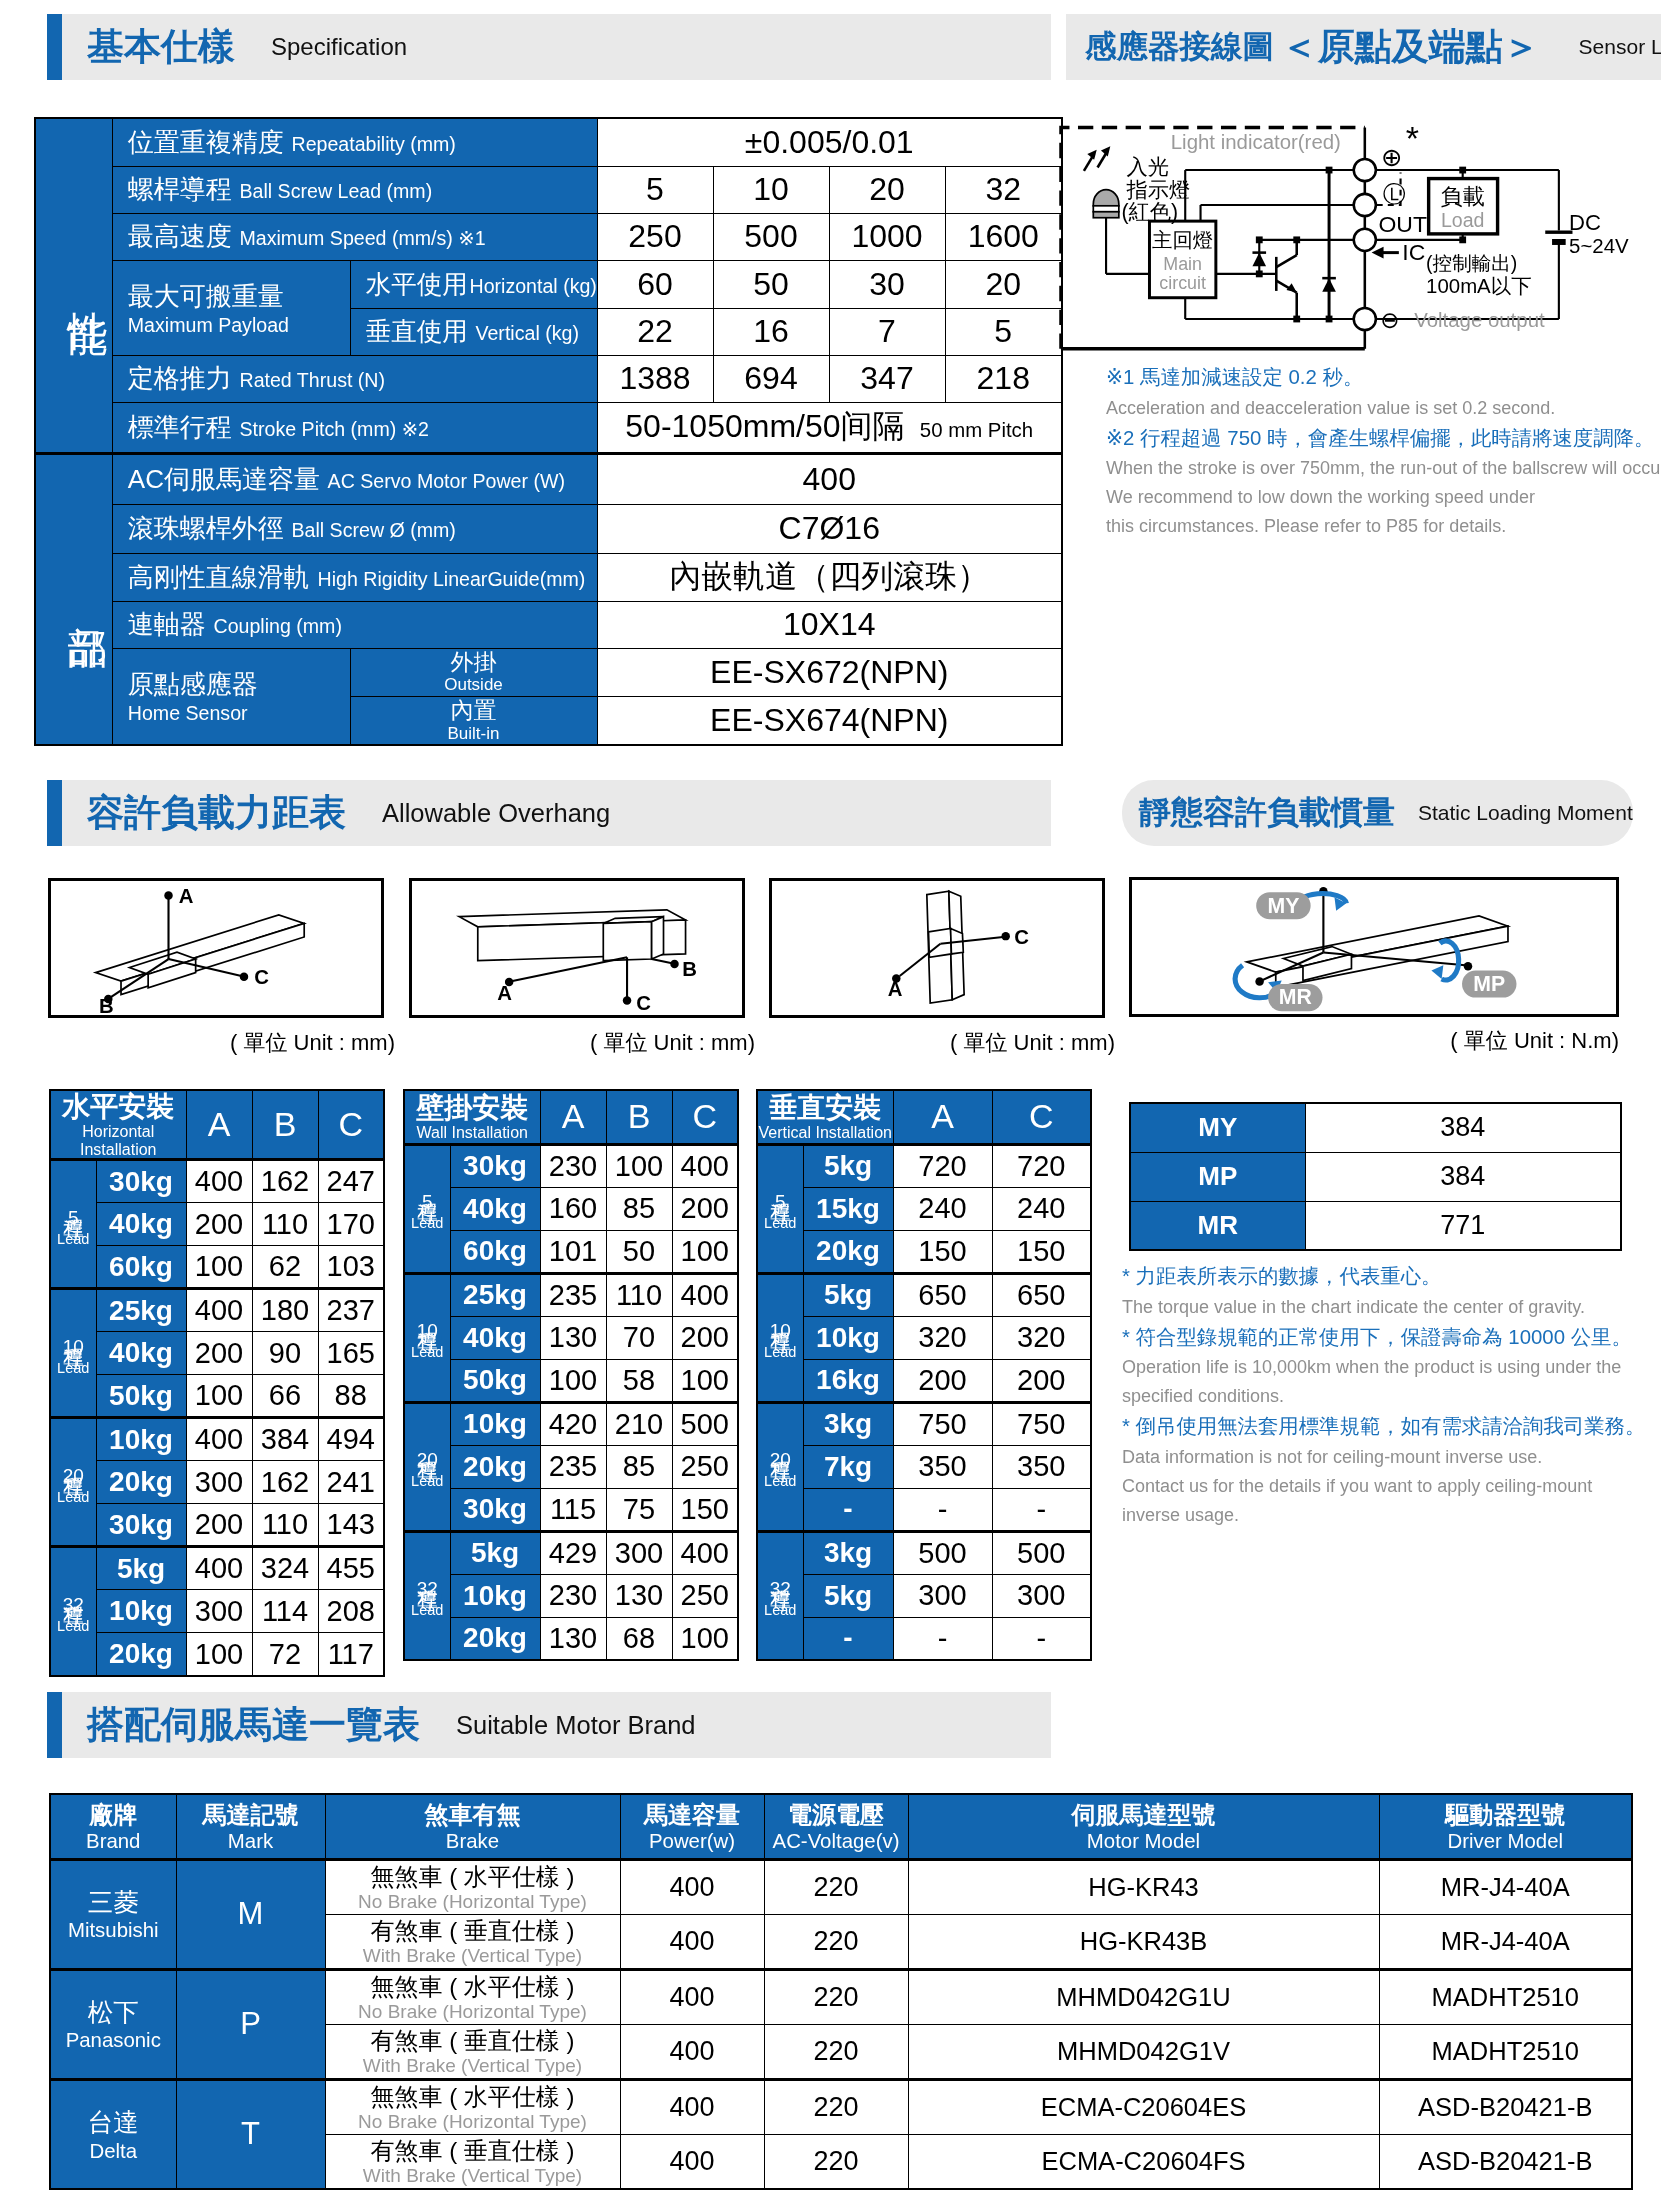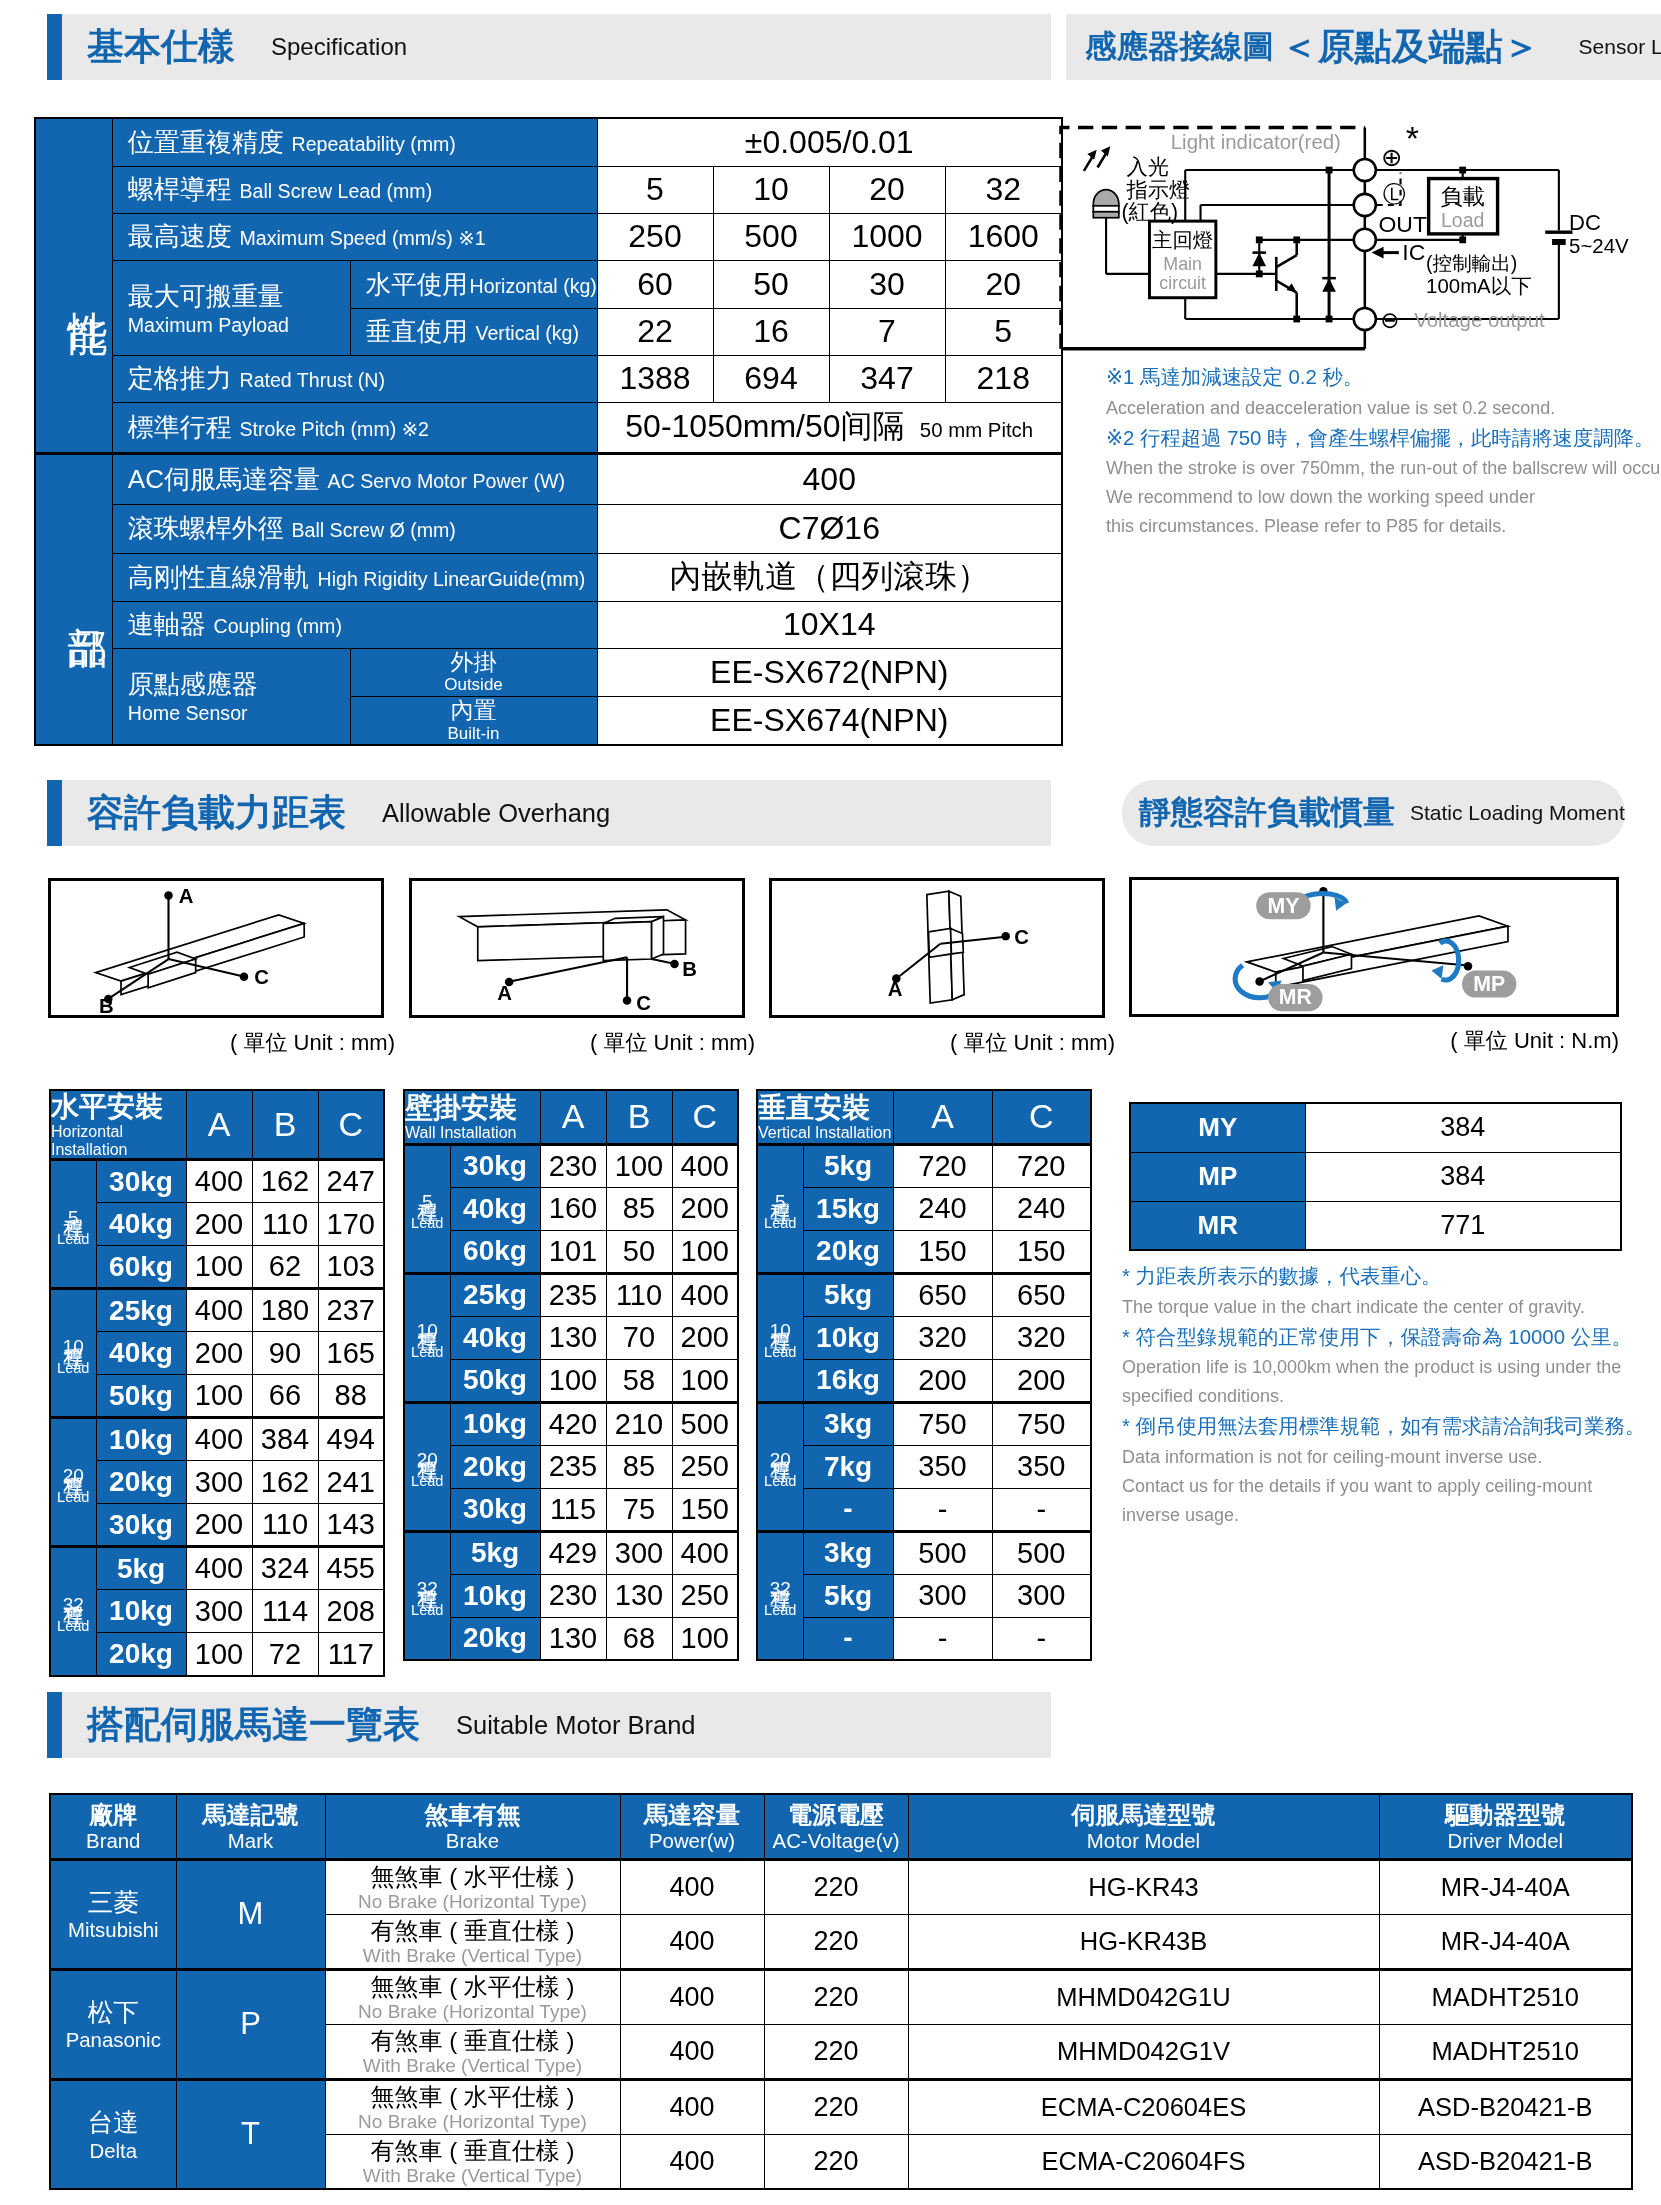--- a/index.html
+++ b/index.html
@@ -27,21 +27,21 @@
   .sl .e{font-size:19.6px;margin-left:7.7px;}
   .sl .eb{display:block;font-size:19.6px;margin-left:0;}
   .sub2{text-align:center;}
   .sub2 .s1{display:block;font-size:23px;line-height:1.2;}
   .sub2 .s2{display:block;font-size:17px;line-height:1.1;}
   .valbig{font-size:32px;}
   .valsm{font-size:20.4px;margin-left:15.3px;}
   tr.thick td{border-top:3.4px solid #000;}
   
   .ov td{border:1.7px solid #000;}
-  .ov .tt{}
+  .ov .tt{text-align:center;}
   .ov .t1{font-size:28px;font-weight:bold;line-height:1.15;}
   .ov .t2{font-size:16px;line-height:1.1;}
   .ov .ch{font-size:34px;text-align:center;}
   .ov .lead{text-align:center;}
   .ov .leadin{display:flex;flex-direction:column;align-items:center;gap:1.7px;}
   .ov .lv{writing-mode:vertical-rl;text-orientation:upright;font-size:20.4px;line-height:1;letter-spacing:1.7px;}
   .ov .ln{font-size:19px;}
   .ov .le{font-size:14.5px;}
   .ov .w{font-size:28px;font-weight:bold;text-align:center;}
   .ov .v{font-size:29px;text-align:center;}
@@ -319,21 +319,21 @@
 <div class="sec-bar" style="left:47px;top:780px;width:1004px;">
   <div class="vbar"></div>
   <div class="bg">
     <span class="tzh">容許負載力距表</span>
     <span class="ten" style="font-size:25.5px;">Allowable Overhang</span>
   </div>
 </div>
 
 <div class="sec-bar" style="left:1122px;top:780px;width:498px;">
   <div class="vbar"></div>
-  <div class="bg" style="padding-left:17px;gap:15px;border-radius:32px;">
+  <div class="bg" style="padding-left:17px;gap:23px;border-radius:32px;">
     <span class="tzh" style="font-size:32px;">靜態容許負載慣量</span>
     <span class="ten" style="font-size:21px;">Static Loading Moment</span>
   </div>
 </div>
 
 <div class="dbox" style="left:48px;top:878px;width:330px;height:134px;">
   <svg width="330" height="134" viewBox="0 0 388 158">
     <g fill="#fff" stroke="#000" stroke-width="2">
       <path d="M52,108 L268,40 L298,50 L82,118 Z"></path>
       <path d="M82,118 L298,50 L298,66 L82,134 Z"></path>

